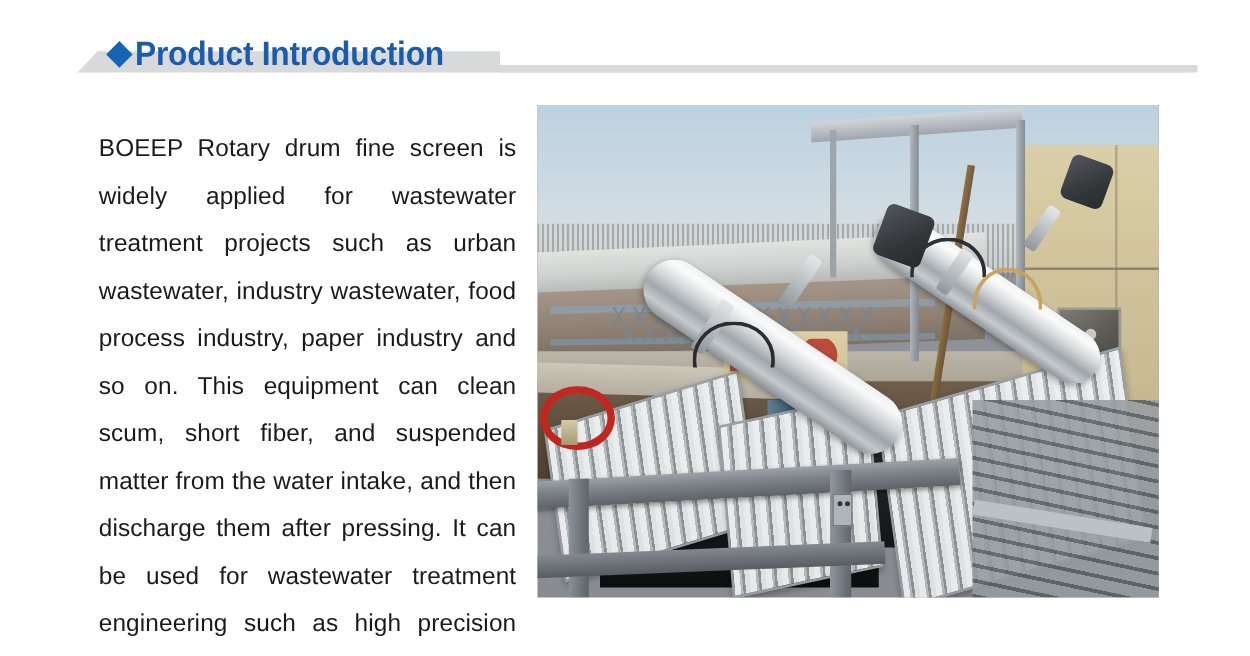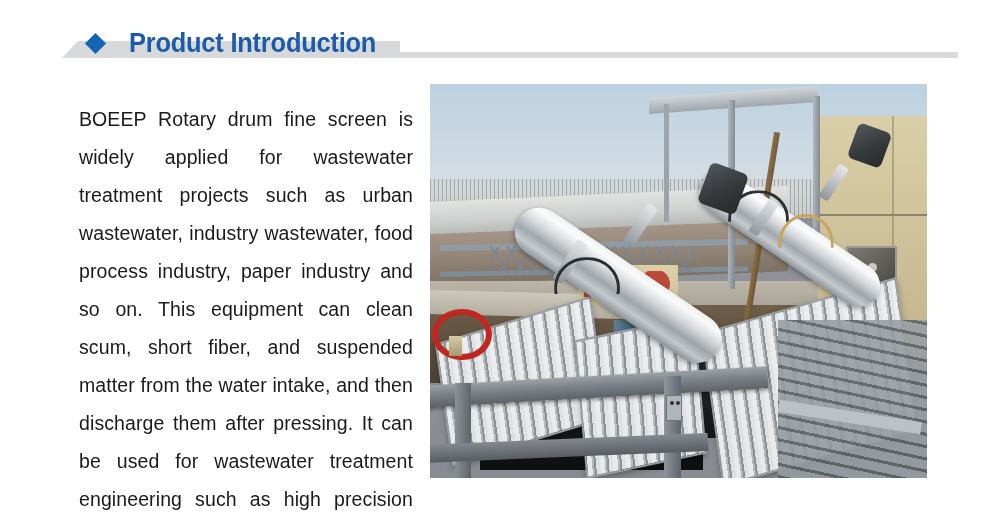--- a/index.html
+++ b/index.html
@@ -29,21 +29,21 @@
     top: 0;
     width: 1000px;
     height: 72px;
   }
   .header-title-row {
     position: absolute;
     left: 88px;
     top: 26px;
     display: flex;
     align-items: center;
-    gap: 26px;
+    gap: 5px;
     height: 34px;
   }
   .diamond-icon {
     width: 15px;
     height: 15px;
     background: #1565b5;
     transform: rotate(45deg);
     flex: 0 0 auto;
   }
   .header-title {

